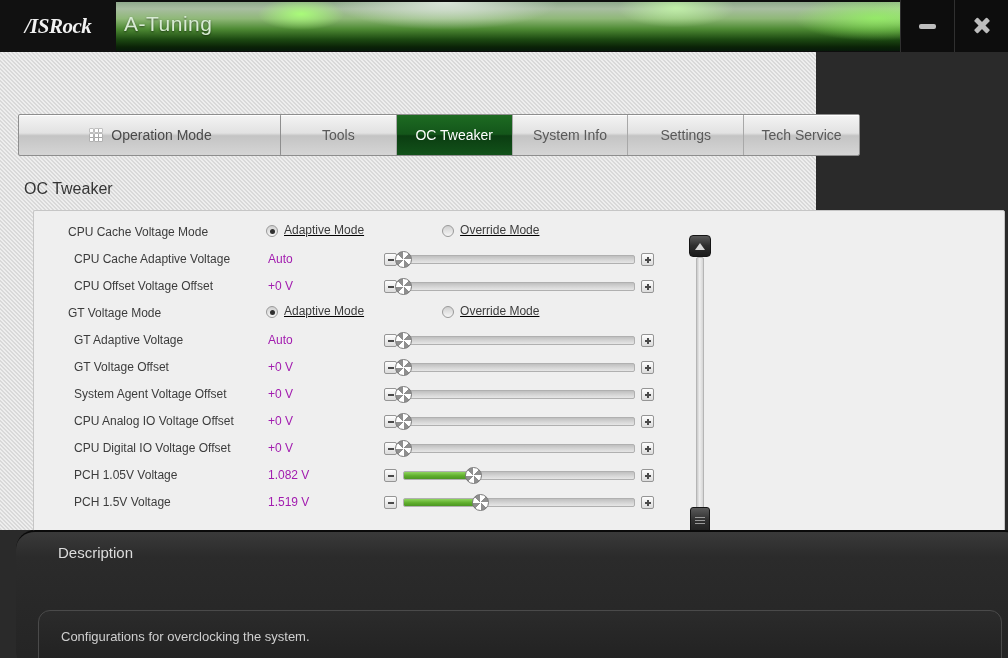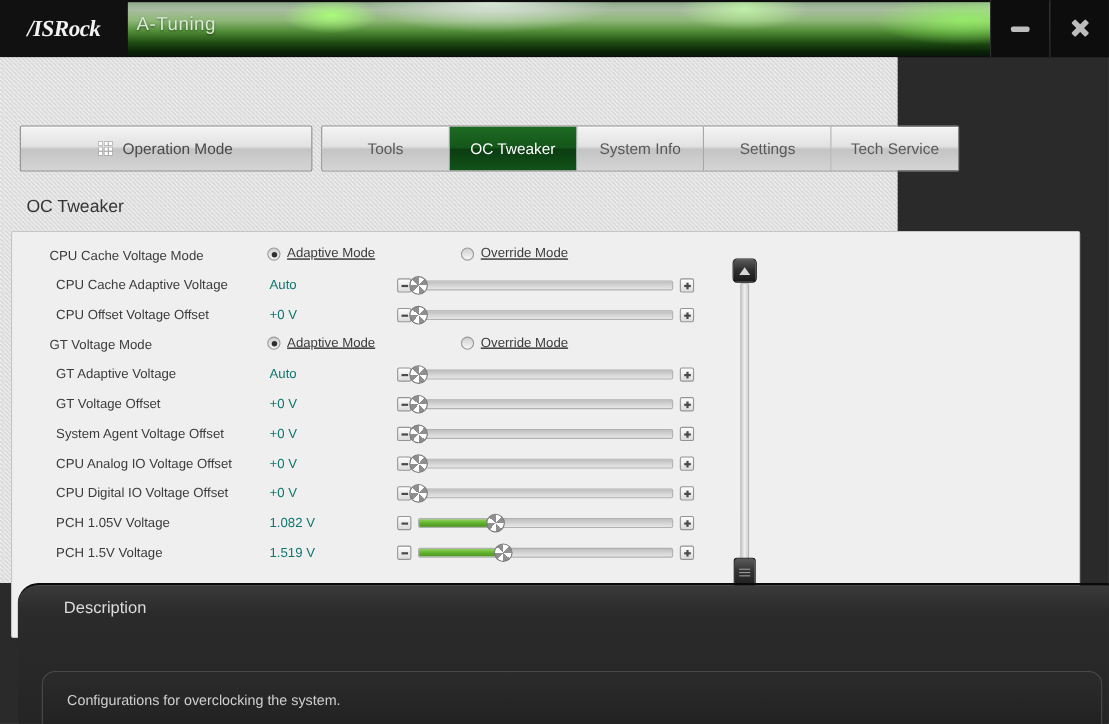--- a/index.html
+++ b/index.html
@@ -59,21 +59,21 @@
     font-family: Liberation Serif, serif;
     font-size: 21px;
     font-weight: bold;
     font-style: italic;
     color: #f2f2f2;
     letter-spacing: -0.5px;
   }
   .tb-title {
     position: absolute;
     left: 124px; top: 12px;
-    font-size: 17px;
+    font-size: 21px;
     color: #d8ebd4;
     letter-spacing: 0.5px;
     text-shadow: 0 1px 2px rgba(0,0,0,0.5);
   }
   .tb-btn {
     position: absolute;
     top: 0;
     width: 54px; height: 52px;
     background: #0d0d0d;
     border-left: 1px solid #303030;
@@ -135,21 +135,21 @@
     gap: 1.5px;
   }
   .grid-icon i { background: #ffffff; display:block; box-shadow: 0 0 0 0.5px #9a9a9a; }
   .tab-opmode .lbl {
     font-size: 14px;
     color: #4a4a4a;
   }
 
   .tabgroup {
     position: absolute;
-    left: 292px; top: 62px;
+    left: 280px; top: 62px;
     width: 580px; height: 42px;
     display: flex;
     border: 1px solid #8e8e8e;
     border-radius: 2px;
     overflow: hidden;
   }
   .tab {
     flex: 1;
     display: flex;
     align-items: center;
@@ -172,21 +172,21 @@
   .section-title {
     position: absolute;
     left: 24px; top: 128px;
     font-size: 16px;
     color: #353535;
   }
 
   
   .panel {
     position: absolute;
-    left: 10px; top: 158px;
+    left: 33px; top: 158px;
     width: 972px; height: 370px;
     background: #efefef;
     border: 1px solid #c6c6c6;
     border-radius: 2px;
   }
 
   .rows {
     position: absolute;
     left: 0; top: 8px;
     width: 650px;
@@ -200,21 +200,21 @@
     left: 34px; top: 6px;
     font-size: 12px;
     color: #3c3c3c;
     white-space: nowrap;
   }
   .row.indent .r-label { left: 40px; }
   .row .r-value {
     position: absolute;
     left: 234px; top: 6px;
     font-size: 12px;
-    color: #0f766e;
+    color: #a21caf;
     white-space: nowrap;
   }
 
   
   .radio-wrap {
     position: absolute;
     left: 232px; top: 4px;
     display: flex;
   }
   .radio-item {

